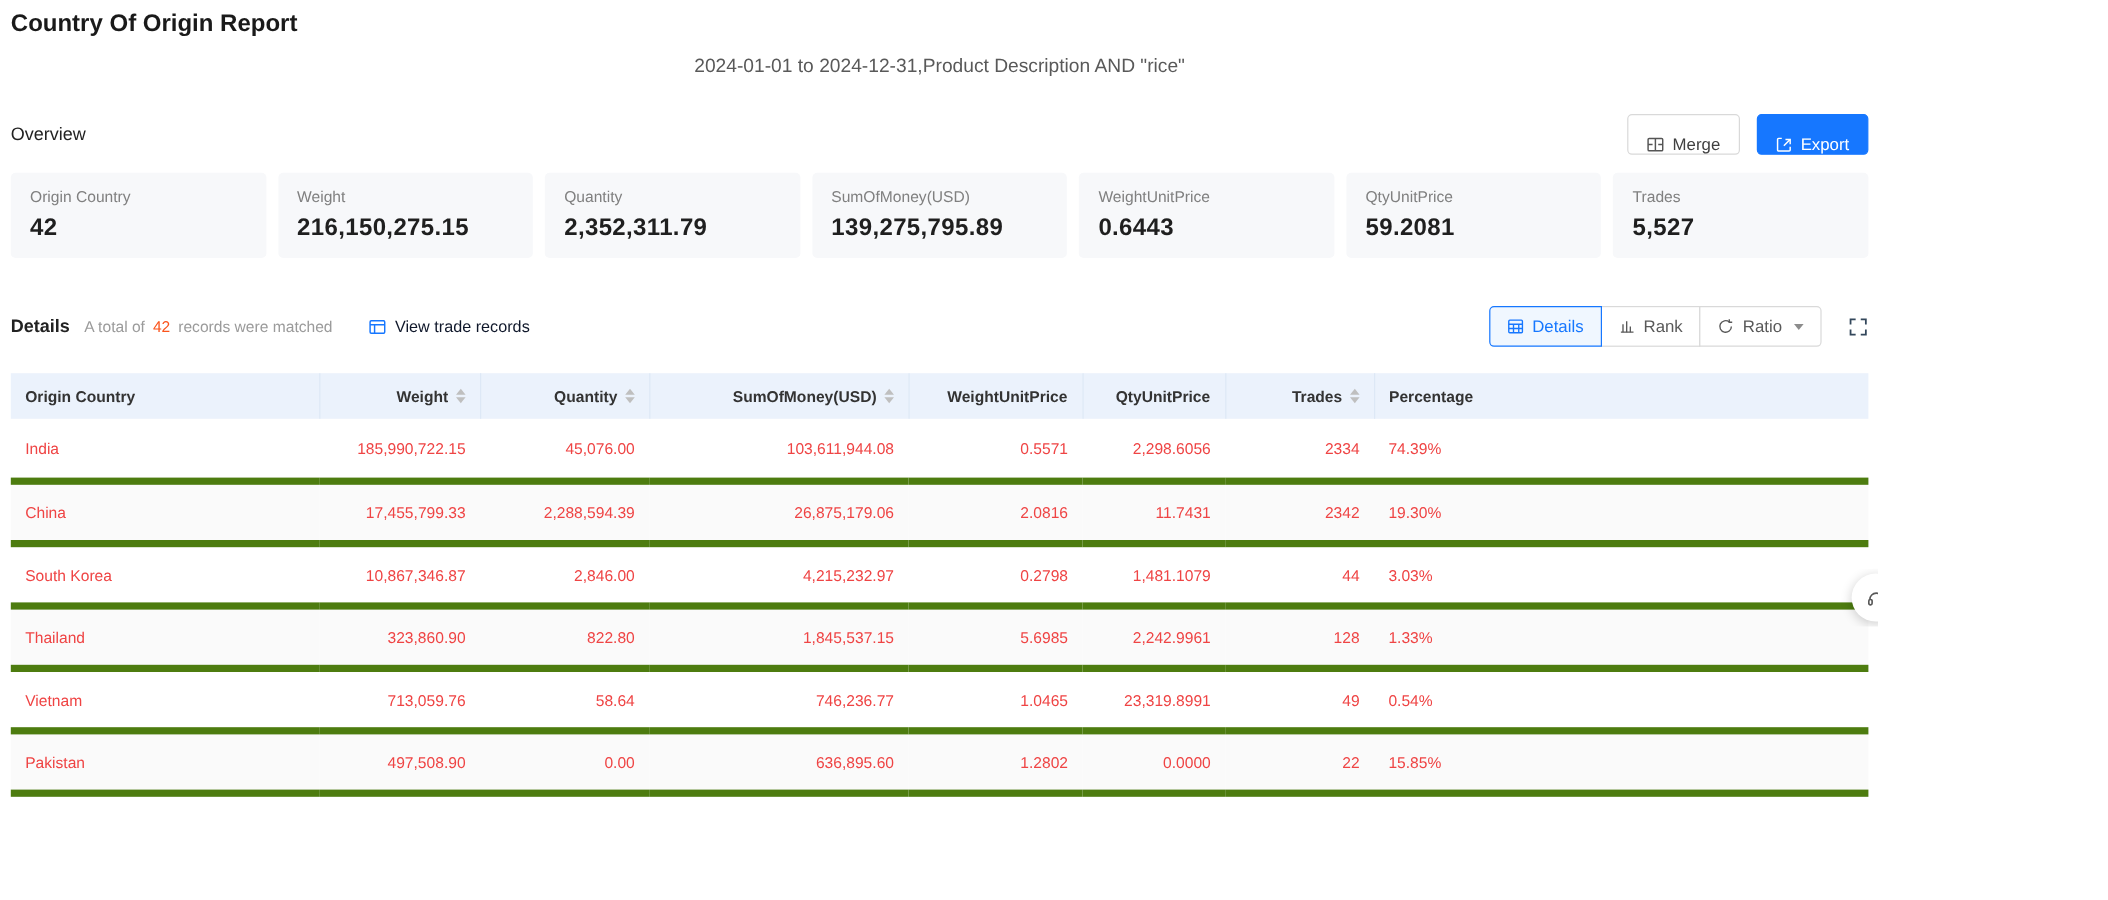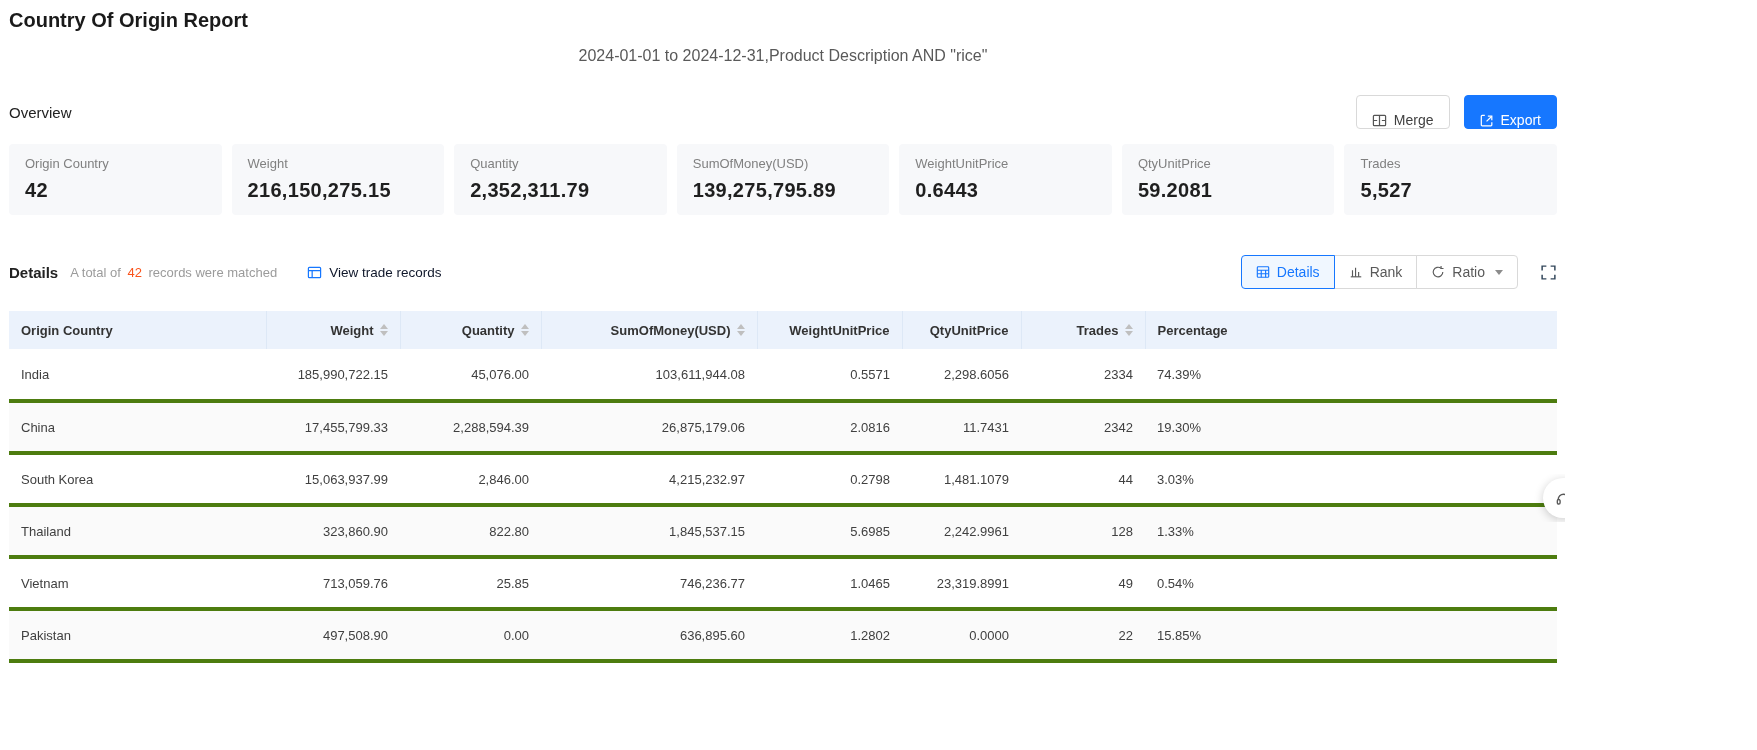--- a/index.html
+++ b/index.html
@@ -47,21 +47,21 @@
               border-top:5px solid #8c8c8c; margin-left:3px; }
   .expand-btn { margin-left:22px; cursor:pointer; display:flex; align-items:center; }
 
   .table-wrap { margin-top:22px; }
   table { width:1548px; table-layout:fixed; border-collapse:collapse; font-size:13px; }
   thead th { background:#ebf2fc; height:38px; font-weight:700; color:#333; padding:0 12px;
              border-right:1px solid #dde8f6; }
   thead th:last-child { border-right:none; }
   .th-inner { display:flex; align-items:center; }
   th.ar .th-inner { justify-content:flex-end; }
-  tbody td { height:52px; padding:0 12px; border-bottom:4px solid #4d7c0f; color:#404040; background-clip:padding-box; }
+  tbody td { height:52px; padding:0 12px; border-bottom:6px solid #4d7c0f; color:#ef4444; background-clip:padding-box; }
   tbody tr:nth-child(even) { background:#fafafa; }
   .ar { text-align:right; }
   .al { text-align:left; }
 
   .sorter { display:inline-flex; flex-direction:column; margin-left:6px; cursor:pointer; }
   .tri-up { width:0; height:0; border-left:4px solid transparent; border-right:4px solid transparent;
             border-bottom:5px solid #bfbfbf; margin-bottom:2px; }
   .tri-dn { width:0; height:0; border-left:4px solid transparent; border-right:4px solid transparent;
             border-top:5px solid #bfbfbf; }
 
@@ -311,42 +311,42 @@
             <td class="ar">17,455,799.33</td>
             <td class="ar">2,288,594.39</td>
             <td class="ar">26,875,179.06</td>
             <td class="ar">2.0816</td>
             <td class="ar">11.7431</td>
             <td class="ar">2342</td>
             <td class="al">19.30%</td>
           </tr>
           <tr>
             <td class="al">South Korea</td>
-            <td class="ar">15,063,937.99</td>
+            <td class="ar">10,867,346.87</td>
             <td class="ar">2,846.00</td>
             <td class="ar">4,215,232.97</td>
             <td class="ar">0.2798</td>
             <td class="ar">1,481.1079</td>
             <td class="ar">44</td>
             <td class="al">3.03%</td>
           </tr>
           <tr>
             <td class="al">Thailand</td>
             <td class="ar">323,860.90</td>
             <td class="ar">822.80</td>
             <td class="ar">1,845,537.15</td>
             <td class="ar">5.6985</td>
             <td class="ar">2,242.9961</td>
             <td class="ar">128</td>
             <td class="al">1.33%</td>
           </tr>
           <tr>
             <td class="al">Vietnam</td>
             <td class="ar">713,059.76</td>
-            <td class="ar">25.85</td>
+            <td class="ar">58.64</td>
             <td class="ar">746,236.77</td>
             <td class="ar">1.0465</td>
             <td class="ar">23,319.8991</td>
             <td class="ar">49</td>
             <td class="al">0.54%</td>
           </tr>
           <tr>
             <td class="al">Pakistan</td>
             <td class="ar">497,508.90</td>
             <td class="ar">0.00</td>

